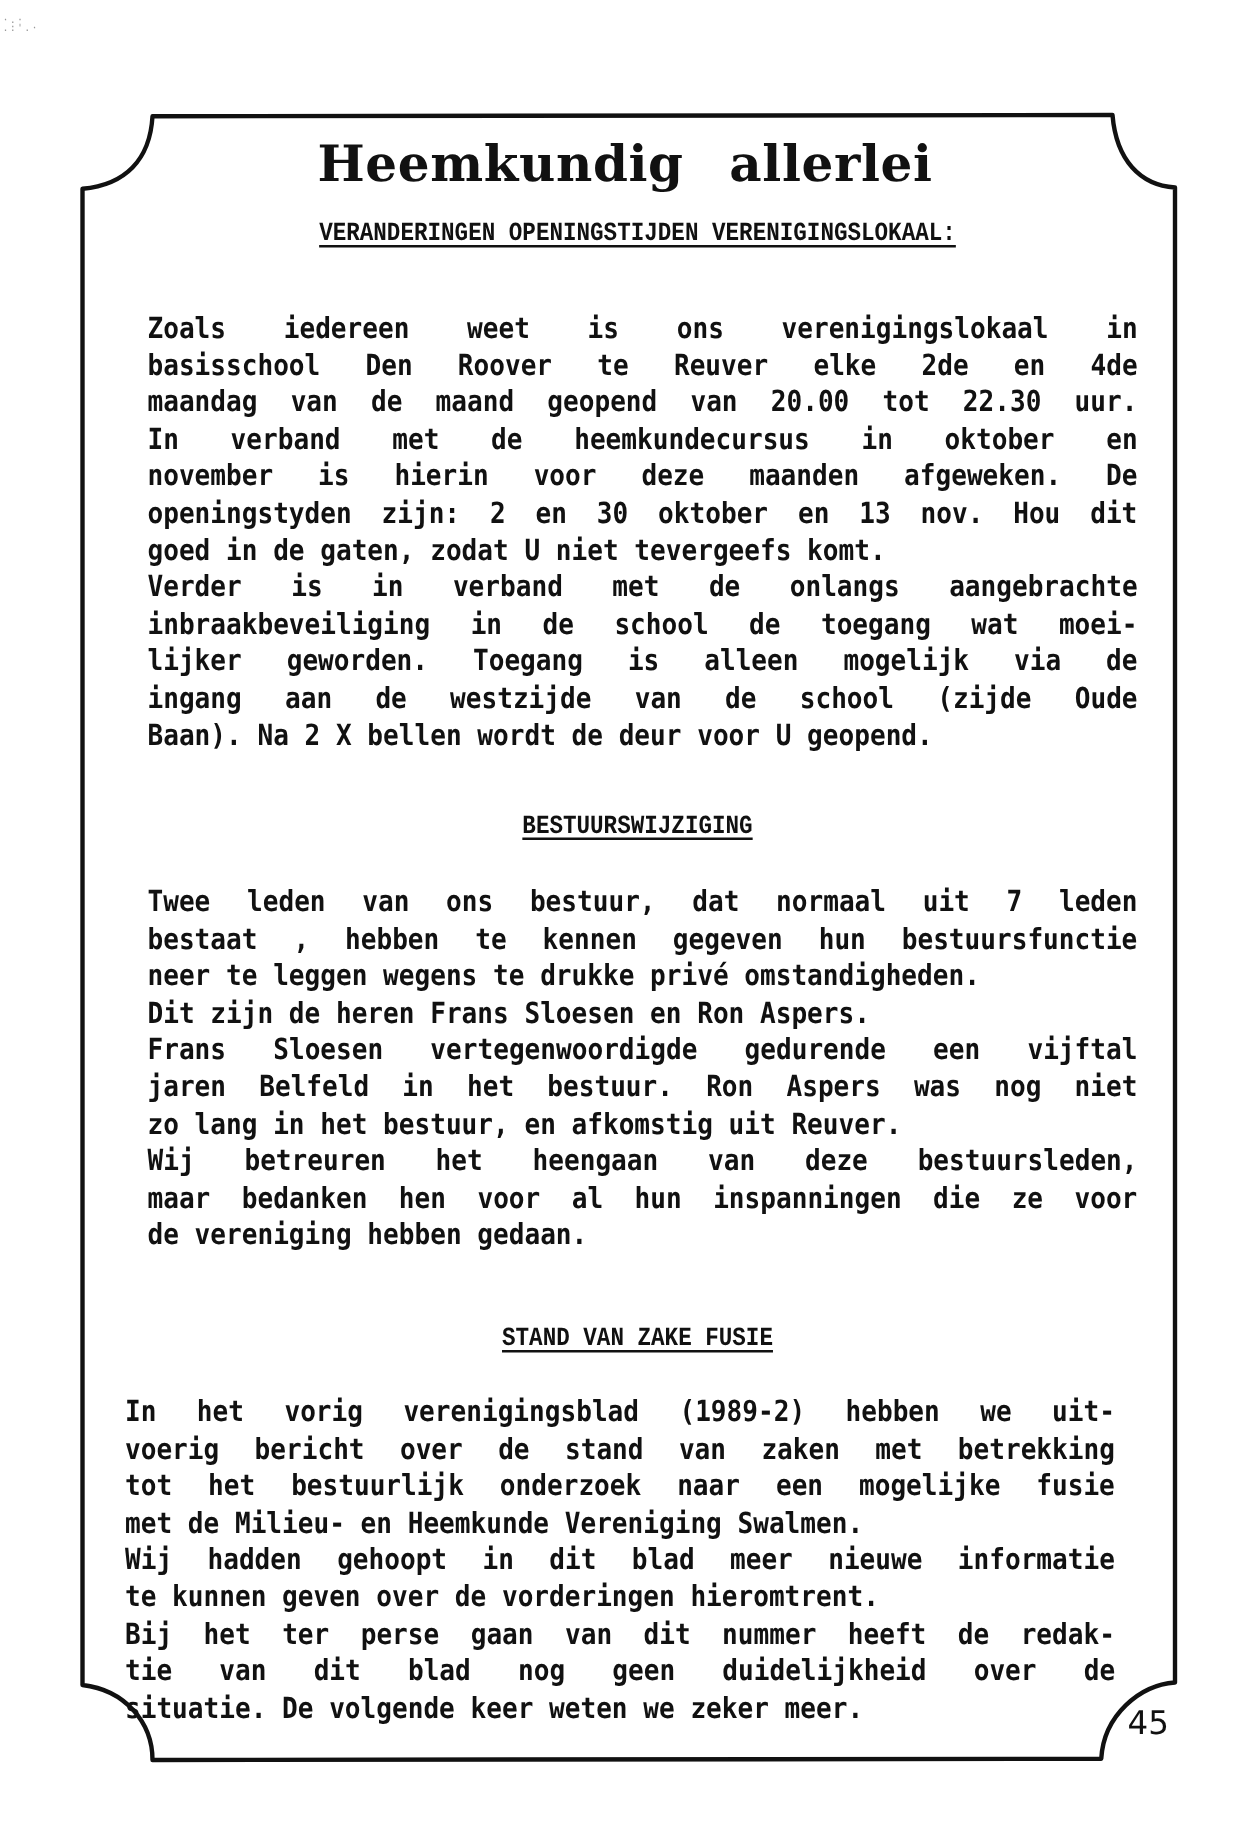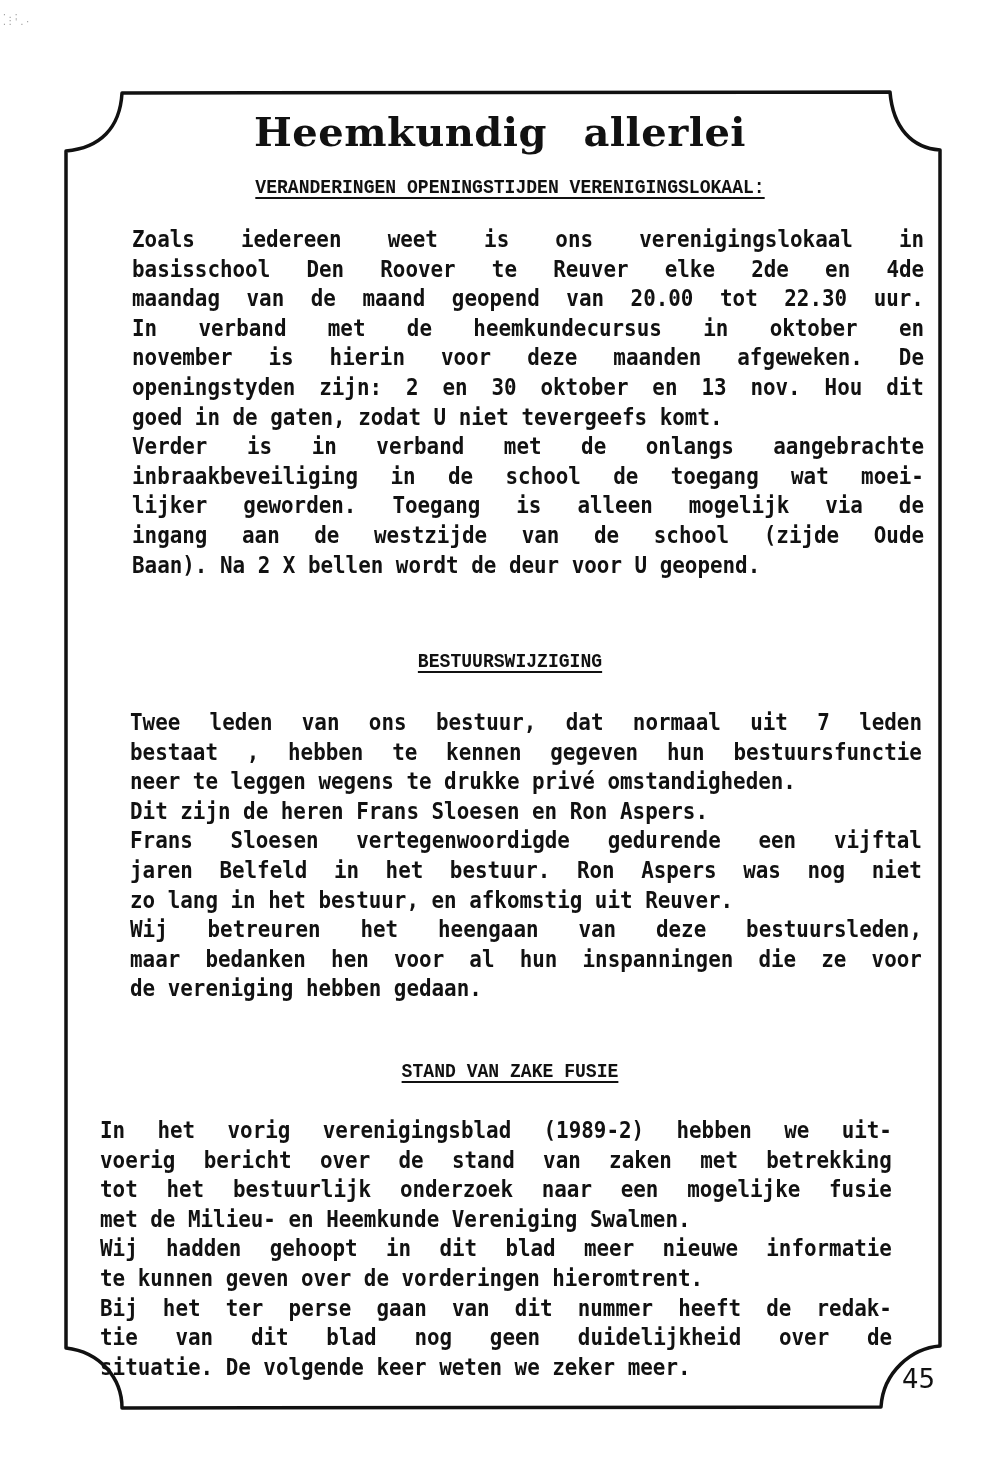--- a/index.html
+++ b/index.html
@@ -7,22 +7,22 @@
     .frame { position: absolute; left: 0; top: 0; width: 1000px; height: 1465px; }
     .specks { position: absolute; left: 2px; top: 12px; font-size: 8px; color: #999; letter-spacing: 1px; line-height: 7px; }
     .title { position: absolute; left: 0; width: 1000px; top: 108px; text-align: center; font-family: "DejaVu Serif", serif; font-weight: bold; font-size: 40px; letter-spacing: 0.5px; word-spacing: 22px; }
     .heading { position: absolute; left: 0; width: 1020px; text-align: center; font-family: "Liberation Mono", monospace; font-weight: bold; font-size: 21px; text-decoration: underline; text-decoration-thickness: 2px; text-underline-offset: 4px; transform: scaleX(0.86); transform-origin: 510px 0; }
     .h1 { top: 176px; }
     .h2 { top: 650px; }
     .h3 { top: 1060px; }
     .para { position: absolute; left: 118px; width: 792px; font-family: "DejaVu Sans Mono", monospace; font-weight: bold; font-size: 23.2px; line-height: 29.6px; }
     .line { display: block; white-space: nowrap; text-align: justify; text-align-last: justify; height: 29.6px; overflow: visible; transform: scaleX(0.9); transform-origin: 0 0; width: 880px; }
     .line.last { text-align-last: left; }
-    .p1 { top: 224px; margin-left: 14px; }
-    .p2 { top: 707px; margin-left: 12px; }
+    .p1 { top: 248px; }
+    .p2 { top: 707px; }
     .p3 { top: 1115px; left: 100px; }
     .page-number { position: absolute; left: 902px; top: 1364px; font-family: "DejaVu Sans", sans-serif; font-size: 26px; }
   </style>
 </head>
 <body>
 
 <div class="specks">·.·<br>.:'.·</div>
 
 <svg class="frame" viewBox="0 0 1000 1465">
   <path d="M 122 93 L 890 92

